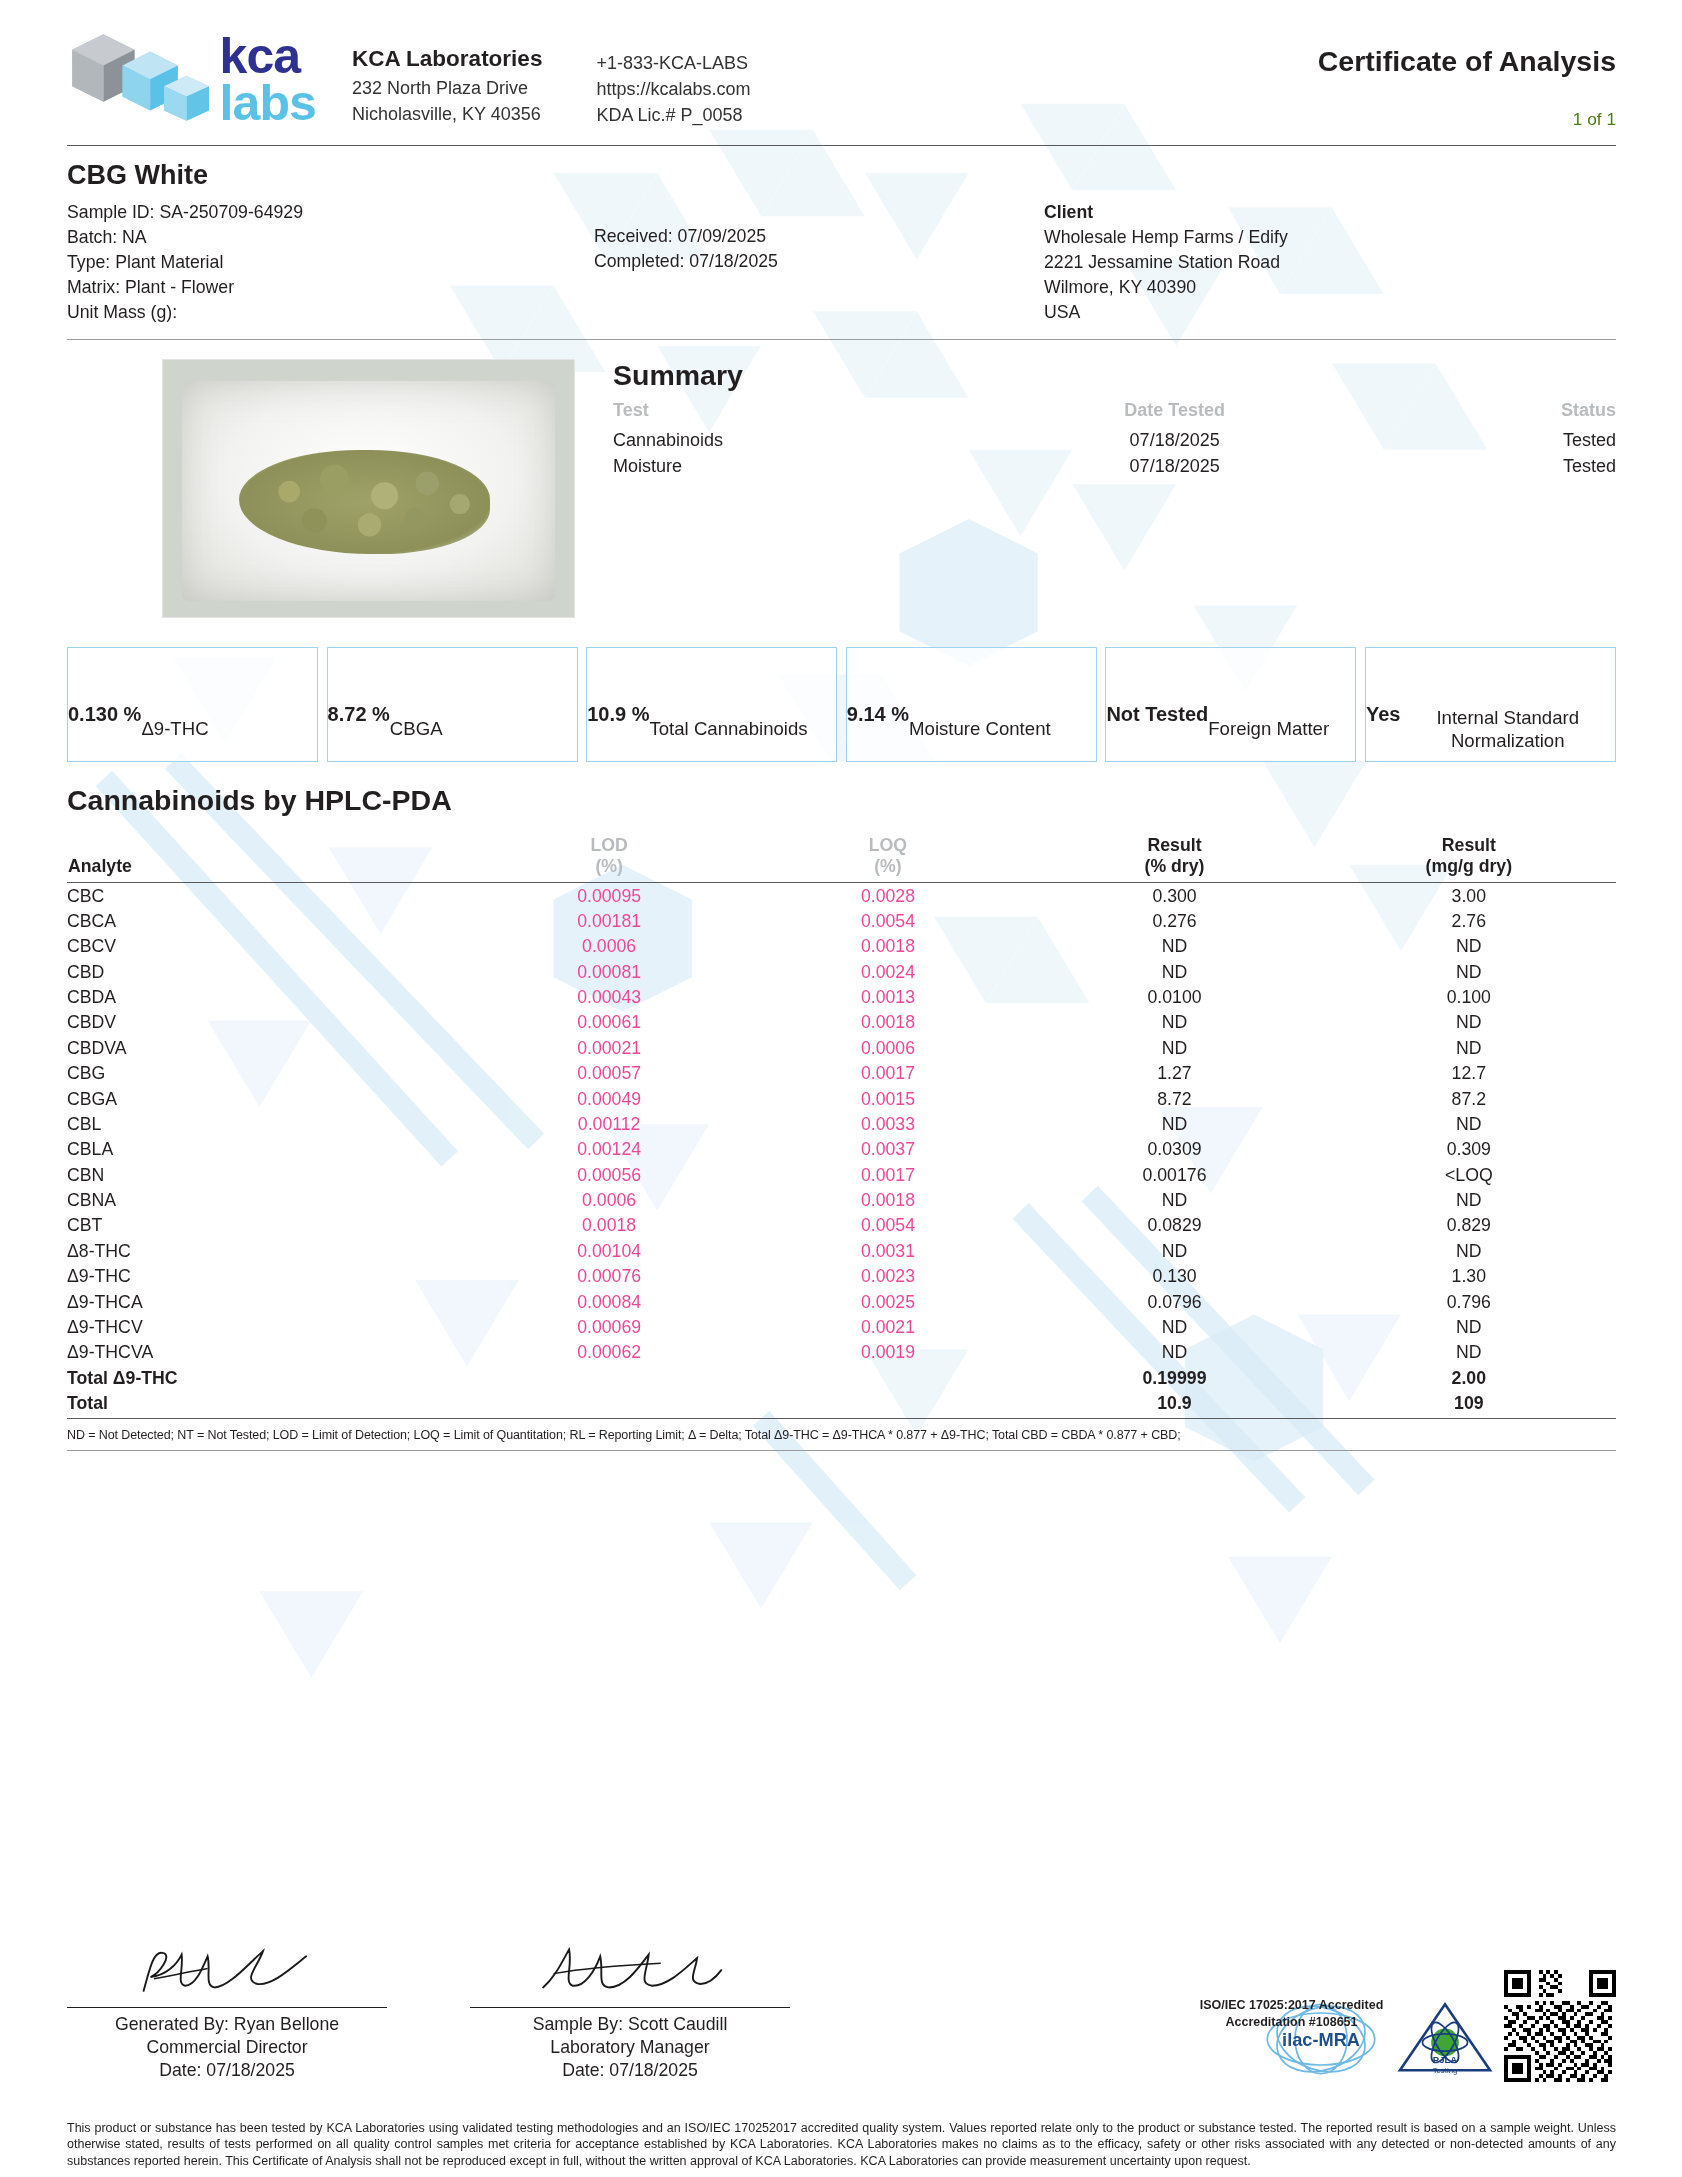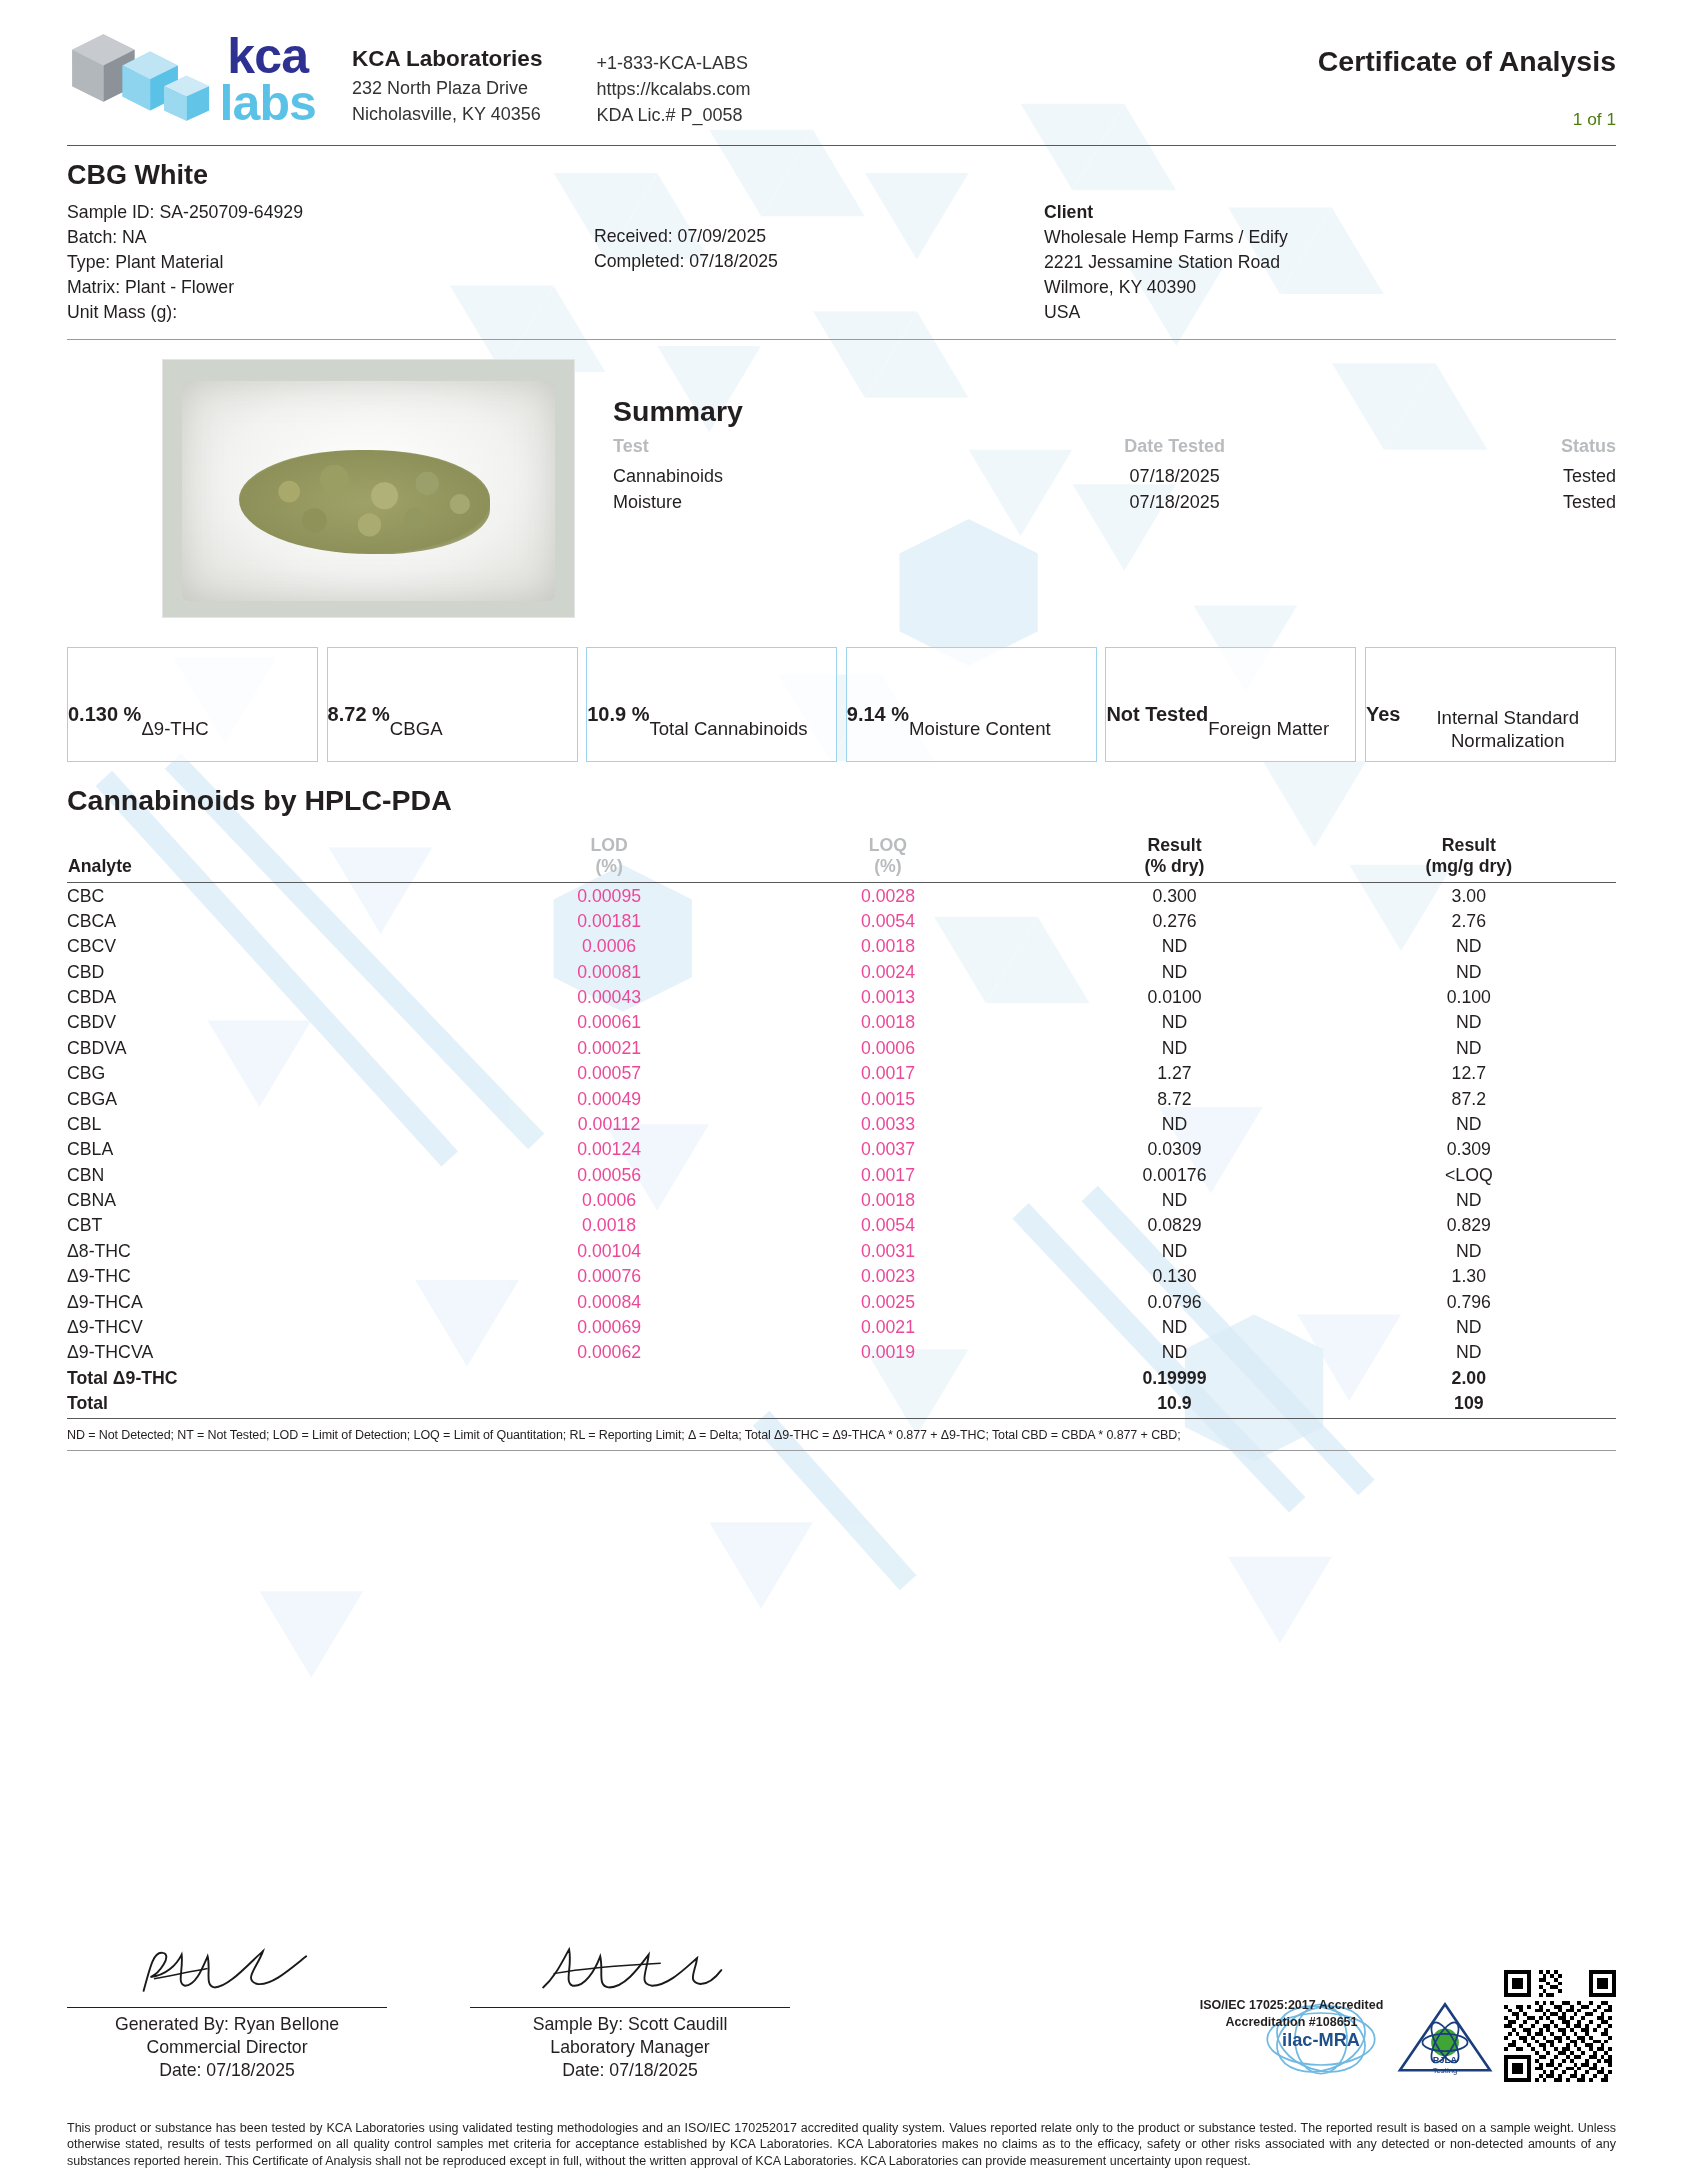--- a/index.html
+++ b/index.html
@@ -41,21 +41,20 @@
     box-sizing: border-box;
   }
   .logo-mark { width: 149px; height: 104px; position: relative; flex: 0 0 auto; }
   .logo-word { margin-left: 3.5px; margin-top: 5.2px; flex: 0 0 auto; }
   .logo-kca {
     font-size: 50px;
     font-weight: bold;
     letter-spacing: -0.9px;
     color: #2e3192;
     line-height: 45px;
-    text-align: center;
   }
   .logo-labs {
     font-size: 50px;
     font-weight: bold;
     letter-spacing: -0.9px;
     color: #5bc2e7;
     line-height: 48px;
   }
   .lab-info {
     margin-left: 36px;
@@ -138,21 +137,20 @@
     filter: blur(0.3px);
   }
   .summary {
     flex: 1;
     margin-left: 38px;
   }
   .summary-title {
     font-size: 28.5px;
     font-weight: bold;
     margin-bottom: 8.6px;
-    margin-top: 36px;
   }
   table.sum-table {
     width: 100%;
     border-collapse: collapse;
     font-size: 18px;
   }
   table.sum-table th {
     color: #b9bcbe;
     font-weight: bold;
     text-align: left;

